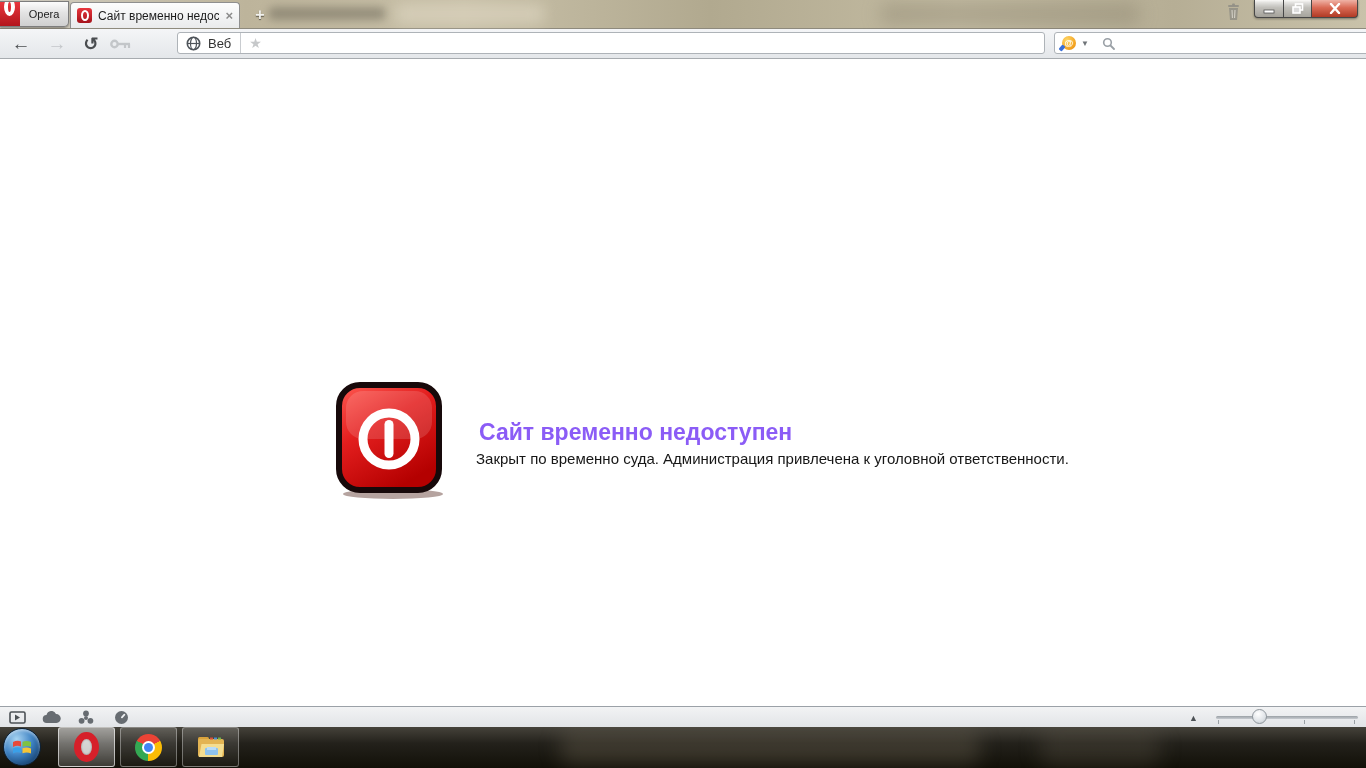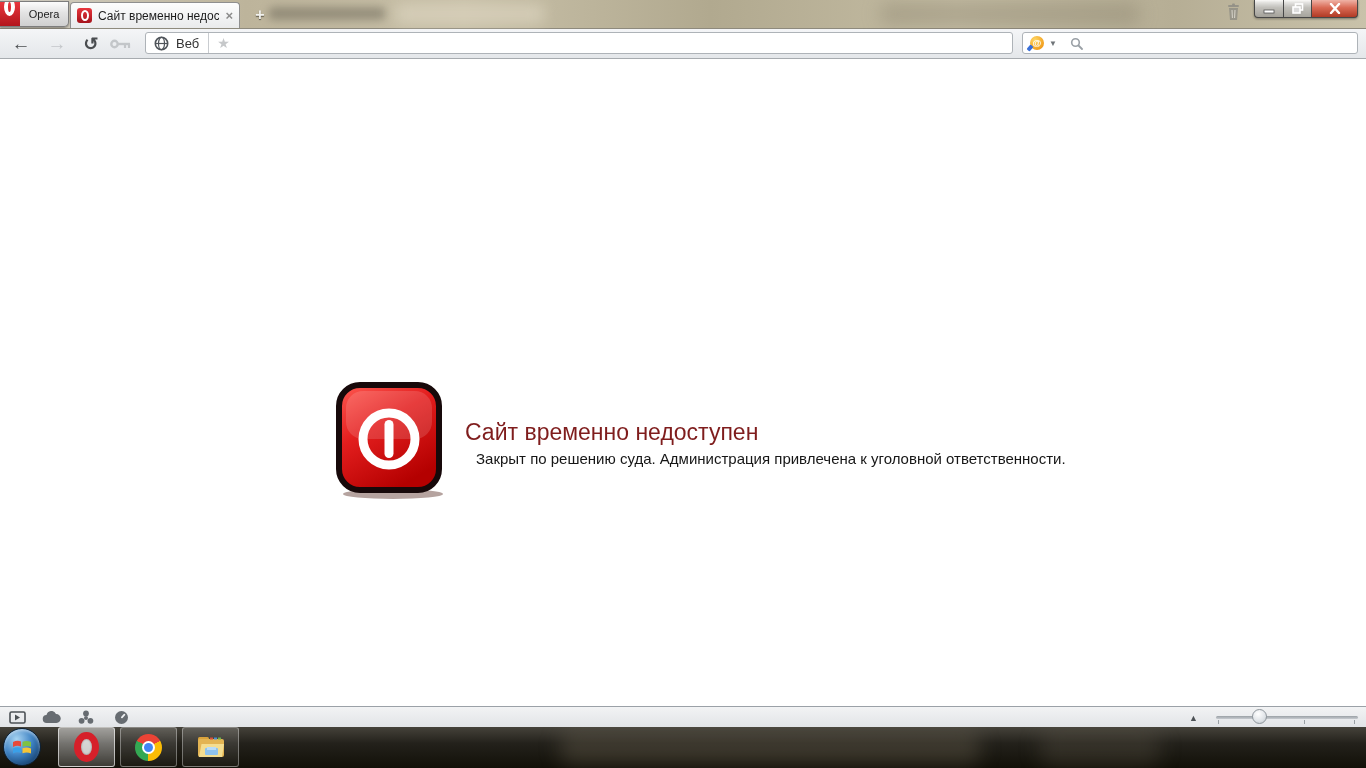--- a/index.html
+++ b/index.html
@@ -47,42 +47,42 @@
   
   .navbar{position:absolute;left:0;top:29px;width:1366px;height:29px;
     background:linear-gradient(180deg,#f4f5f7,#e4e7ea);border-bottom:1px solid #a7abaf;}
   .navbtn{position:absolute;top:0;height:29px;display:flex;align-items:center;justify-content:center;font-weight:bold;}
   .back{left:8px;width:26px;font-size:19px;color:#4a4d50;}
   .fwd{left:44px;width:26px;font-size:19px;color:#c3c6c9;}
   .reload{left:78px;width:26px;font-size:18px;color:#4a4d50;transform:scaleX(-1);}
   .keybtn{left:106px;width:30px;}
 
   .field{position:absolute;top:3px;height:22px;box-sizing:border-box;background:#fff;border:1px solid #aeb3b8;border-radius:3px;
-    display:flex;align-items:center;}
+    display:flex;align-items:center;margin-left:32px;}
   .addr{left:145px;width:868px;}
   .addr .globe{margin:0 7px 0 8px;display:flex;}
   .addr .web{font-size:13px;color:#333;margin-right:9px;}
   .addr .sep{width:1px;height:20px;background:#c9ccd0;}
   .addr input{flex:1;border:none;outline:none;font-family:"Liberation Sans",sans-serif;font-size:13px;color:#111;padding:0 0 0 9px;background:transparent;}
   .addr .star{font-size:14px;color:#c6c8ca;margin:0 8px;}
 
   .search{left:1022px;width:336px;}
   .mailru-ico{width:14px;height:14px;border-radius:50%;margin:0 3px 0 7px;flex:0 0 auto;position:relative;
     background:radial-gradient(circle at 35% 30%,#ffd867,#f2a01f 70%,#d97b10);display:flex;align-items:center;justify-content:center;
     font-size:9px;font-weight:bold;color:#fff;}
   .mailru-ico::after{content:"";position:absolute;left:-2px;bottom:-1px;width:4px;height:6px;background:#3a6fd8;border-radius:1px;transform:rotate(40deg);}
   .search .caret{font-size:8px;color:#6f7478;margin:0 6px 0 2px;}
   .search input{flex:1;border:none;outline:none;font-family:"Liberation Sans",sans-serif;font-size:13px;color:#333;background:transparent;}
   .search input::placeholder{color:#4f5459;opacity:1;}
   .search .mag{margin:0 7px;display:flex;}
 
   
   .page{position:absolute;left:0;top:59px;width:1366px;height:647px;background:#fff;}
   .power{position:absolute;left:333px;top:322px;}
-  .h1{position:absolute;left:465px;top:360px;font-size:23px;font-weight:normal;color:#7f1d1d;}
+  .h1{position:absolute;left:479px;top:360px;font-size:23px;font-weight:bold;color:#8b5cf6;}
   .sub{position:absolute;left:476px;top:391px;font-size:15px;color:#161616;}
 
   
   .statusbar{position:absolute;left:0;top:706px;width:1366px;height:21px;
     background:linear-gradient(180deg,#f2f3f4,#e2e4e7);border-top:1px solid #9ba1a7;box-sizing:border-box;}
   .sb-ico{position:absolute;top:3px;display:flex;align-items:center;justify-content:center;width:22px;height:15px;}
   .sb-right{position:absolute;right:0;top:0;height:21px;display:flex;align-items:center;}
   .sb-arrow{font-size:9px;color:#4c5155;margin-right:18px;}
   .slider{position:relative;width:142px;height:21px;margin-right:8px;}
   .slider .track{position:absolute;left:0;right:0;top:9px;height:3px;background:linear-gradient(180deg,#9aa0a5,#c7cbd0);border-radius:2px;}
@@ -218,21 +218,21 @@
           </linearGradient>
         </defs>
         <ellipse cx="60" cy="113" rx="50" ry="5" fill="rgba(70,25,15,.4)"></ellipse>
         <rect x="6" y="4" width="100" height="105" rx="21" fill="url(#pg)" stroke="#17090a" stroke-width="6"></rect>
         <rect x="13" y="10" width="86" height="48" rx="17" fill="rgba(255,255,255,.14)"></rect>
         <circle cx="56" cy="58" r="26" fill="none" stroke="#fff" stroke-width="9"></circle>
         <rect x="51.5" y="39" width="9" height="38" rx="4.5" fill="#fff"></rect>
       </svg>
     </div>
     <div class="h1">Сайт временно недоступен</div>
-    <div class="sub">Закрыт по решению суда. Администрация привлечена к уголовной ответственности.</div>
+    <div class="sub">Закрыт по временно суда. Администрация привлечена к уголовной ответственности.</div>
   </div>
 
   <div class="statusbar">
     <div class="sb-ico" style="left:6px">
       <svg width="17" height="13" viewBox="0 0 17 13">
         <rect x="1" y="1" width="15" height="11" rx="1.5" fill="none" stroke="#4c5155" stroke-width="1.6"></rect>
         <path d="M6 3.5 L11 6.5 L6 9.5 z" fill="#4c5155"></path>
       </svg>
     </div>
     <div class="sb-ico" style="left:40px">

